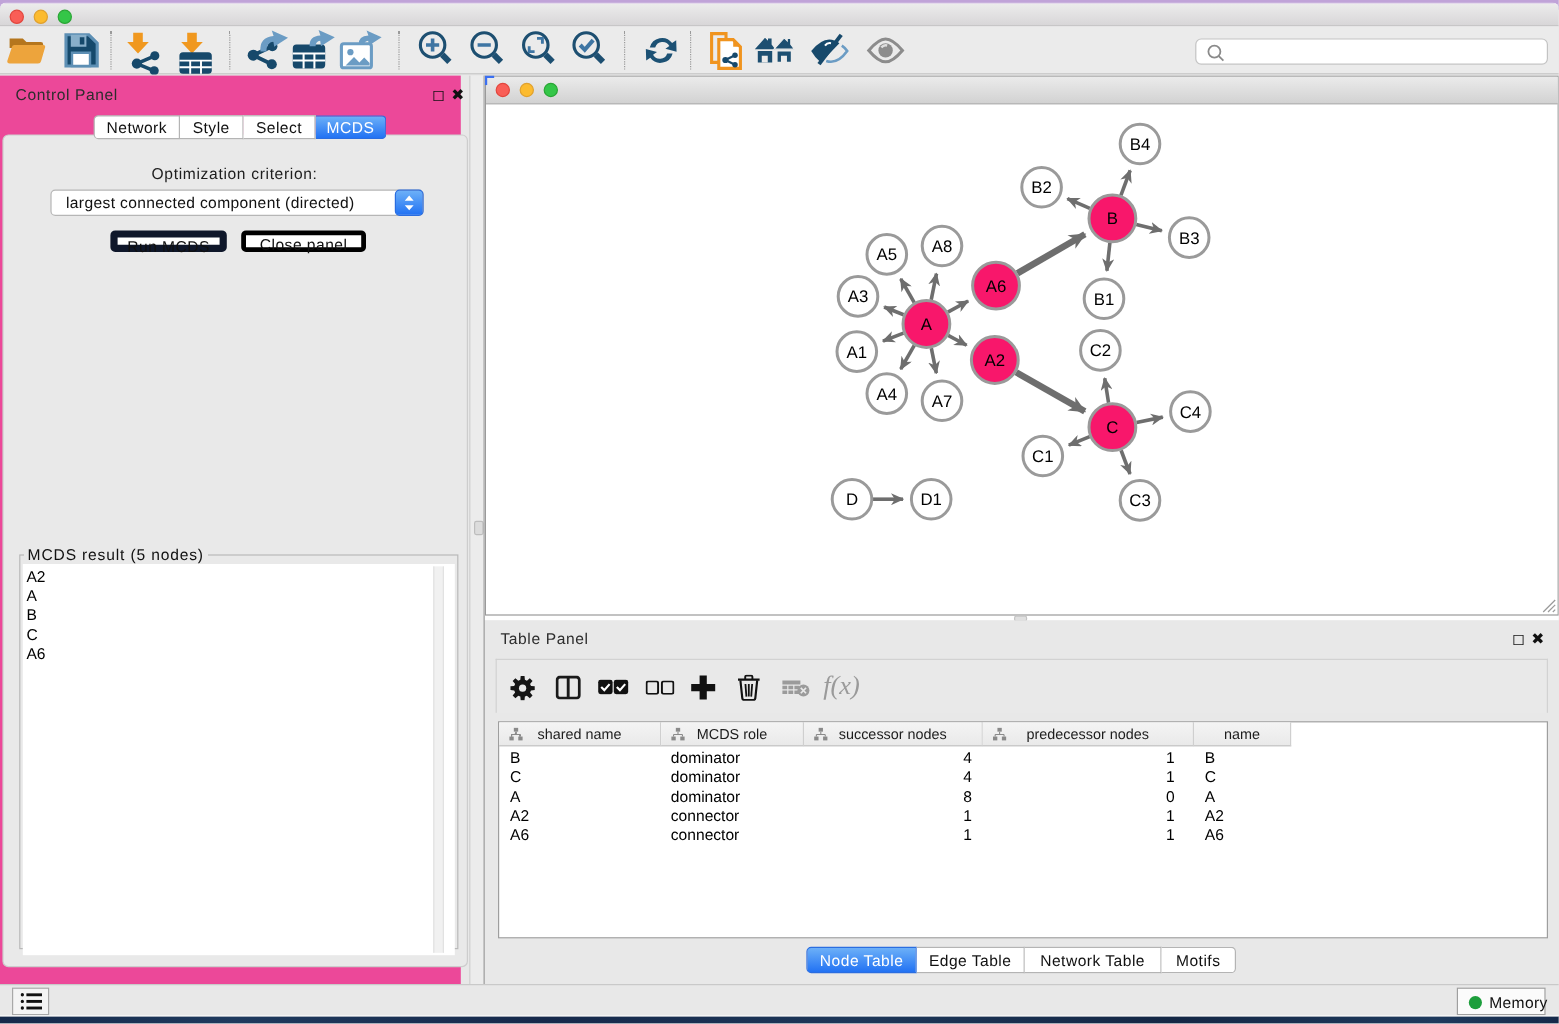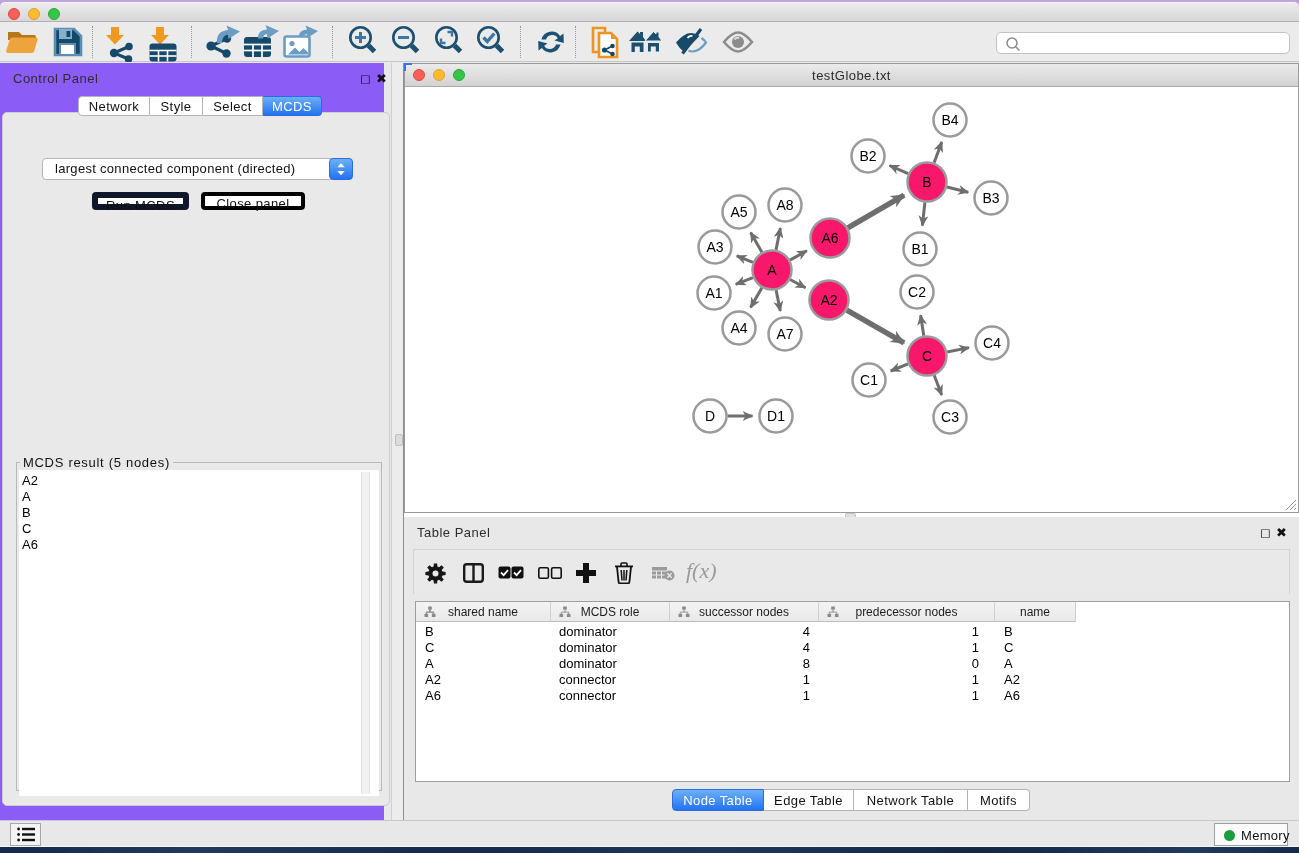--- a/index.html
+++ b/index.html
@@ -11,21 +11,21 @@
 
 #titlebar { left:0; top:2px; width:1299px; height:20px; background:linear-gradient(#ececec,#d8d6d8); border-bottom:1px solid #b3b1b3; border-top:1px solid #f6f4f6; border-radius:5px 5px 0 0; }
 #titlebar .t { position:absolute; left:0; right:0; top:2px; text-align:center; font-size:13px; color:#454545; letter-spacing:0.45px; }
 .tl { position:absolute; top:5px; width:12px; height:12px; border-radius:50%; }
 
 #toolbar { left:0; top:22px; width:1299px; height:40px; background:#ebebeb; border-bottom:1px solid #c6c6c6; }
 .sep { position:absolute; top:4px; height:32px; width:0; border-left:1px dotted #9a9a9a; }
 .ticon { position:absolute; top:3px; }
 #searchbox { position:absolute; left:996px; top:10px; width:294px; height:22px; background:#fff; border:1px solid #c3c3c3; border-radius:5px; }
 
-#leftcol { left:0; top:63px; width:384px; height:757px; background:#8b5cf6; }
+#leftcol { left:0; top:63px; width:384px; height:757px; background:#ec4899; }
 #cp-head { position:absolute; left:13px; top:8px; font-size:13px; color:#2d2d2d; letter-spacing:0.5px; }
 .wicons { position:absolute; top:8px; font-size:13px; color:#111; }
 #lc-gutter { position:absolute; left:391px; top:0; width:13px; height:757px; background:#ececec; border-left:1px solid #d0d0d0; }
 #lc-gutter .hdl { position:absolute; left:3px; top:371px; width:8px; height:12px; background:#dcdcdc; border:1px solid #bdbdbd; border-radius:2px; }
 #mdi-border { position:absolute; left:403px; top:0; width:1px; height:757px; background:#8e8e8e; }
 #cp-body { position:absolute; left:2px; top:49px; width:388px; height:694px; background:#e9e9e9; border:1px solid #cdcdcd; border-radius:5px; }
 .tabs-top { position:absolute; left:78px; top:33px; height:20px; display:flex; font-size:13px; }
 .tab { background:#fff; border:1px solid #b4b4b4; border-left:none; color:#111; display:flex; align-items:center; justify-content:center; letter-spacing:0.4px; }
 .tab.first { border-left:1px solid #b4b4b4; border-radius:4px 0 0 4px; }
 .tab.last { border-radius:0 4px 4px 0; }
@@ -178,20 +178,21 @@
   <div id="cp-head">Control Panel</div>
   <div class="wicons" style="left:360px;">◻</div>
   <div class="wicons" style="left:376px;">✖</div>
   <div id="cp-body"></div>
   <div class="tabs-top">
     <div class="tab first" style="width:72px;">Network</div>
       <div class="tab" style="width:53px;">Style</div>
       <div class="tab" style="width:60px;">Select</div>
       <div class="tab sel last" style="width:59px;">MCDS</div>
   </div>
+  <div class="txt" style="left:0; width:391px; top:74px; text-align:center; color:#1d1d1d;">Optimization criterion:</div>
   <div style="position:absolute; left:42px; top:95px; width:311px; height:22px; background:#fff; border:1px solid #b6b6b6; border-radius:4px;">
     <div style="position:absolute; left:12px; top:2px; font-size:13px; color:#111; letter-spacing:0.3px;">largest connected component (directed)</div>
     <div style="position:absolute; right:-1px; top:-1px; width:24px; height:22px; background:linear-gradient(#6cb0f8,#2272f3); border-radius:4px; border:1px solid #2a6de0;">
       <svg width="22" height="20" viewBox="0 0 22 20">
           <path d="M7.3 8.2 L11 4 L14.7 8.2 Z M7.3 12 L11 16.2 L14.7 12 Z" fill="#fff"></path>
         </svg>
     </div>
   </div>
   <div style="position:absolute; left:92px; top:129px; width:97px; height:18px; background:#fff; border:6px solid #0f172a; border-radius:4px; text-align:center; font-size:13px; color:#111; line-height:16px; letter-spacing:0.4px;">Run MCDS</div>
   <div style="position:absolute; left:201px; top:129px; width:104px; height:18px; background:#fff; border:4px solid #000000; border-radius:4px; text-align:center; font-size:13px; color:#111; line-height:16px; letter-spacing:0.4px;">Close panel</div>
@@ -212,21 +213,20 @@
 </div>
 <div class="abs" id="mdi">
   <div id="innerwin">
       <svg style="position:absolute;left:-1px;top:-1px;z-index:5;" width="8" height="8" viewBox="0 0 8 8">
         <path d="M0 0 h8 v2 h-6 v6 h-2 z" fill="#3b6ff0"></path>
       </svg>
     <div id="iw-title">
       <div class="tl" style="left:8px; top:5px; background:#f95e57; border:1px solid #e2463d;"></div>
       <div class="tl" style="left:28px; top:5px; background:#fcbb2f; border:1px solid #e0a12e;"></div>
       <div class="tl" style="left:48px; top:5px; background:#34c648; border:1px solid #2aa635;"></div>
-      <div class="t">testGlobe.txt</div>
     </div>
     <svg id="graph" width="892" height="425" viewBox="0 0 892 425">
       <defs>
         <marker id="ah" viewBox="0 0 11 10" refX="10" refY="5" markerWidth="11" markerHeight="10" markerUnits="userSpaceOnUse" orient="auto">
             <path d="M0,0 L11,5 L0,10 L3.2,5 z" fill="#6e6e6e"></path>
           </marker>
         <marker id="ah2" viewBox="0 0 11 10" refX="10" refY="5" markerWidth="15" markerHeight="13" markerUnits="userSpaceOnUse" orient="auto">
             <path d="M0,0 L11,5 L0,10 L3.2,5 z" fill="#6e6e6e"></path>
           </marker>
       </defs>

